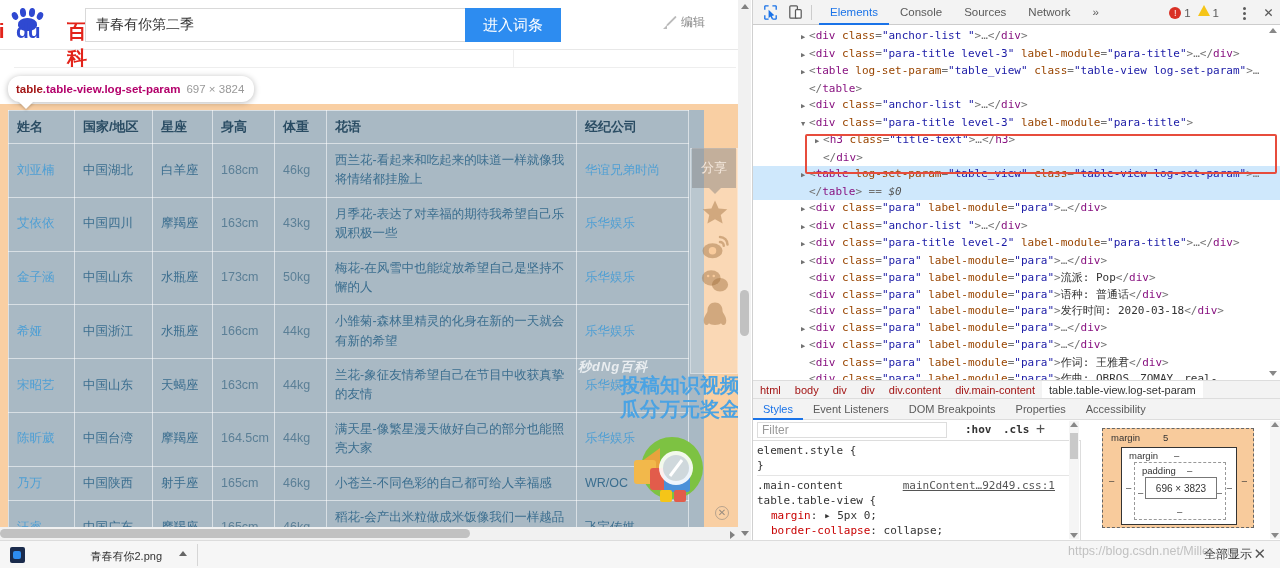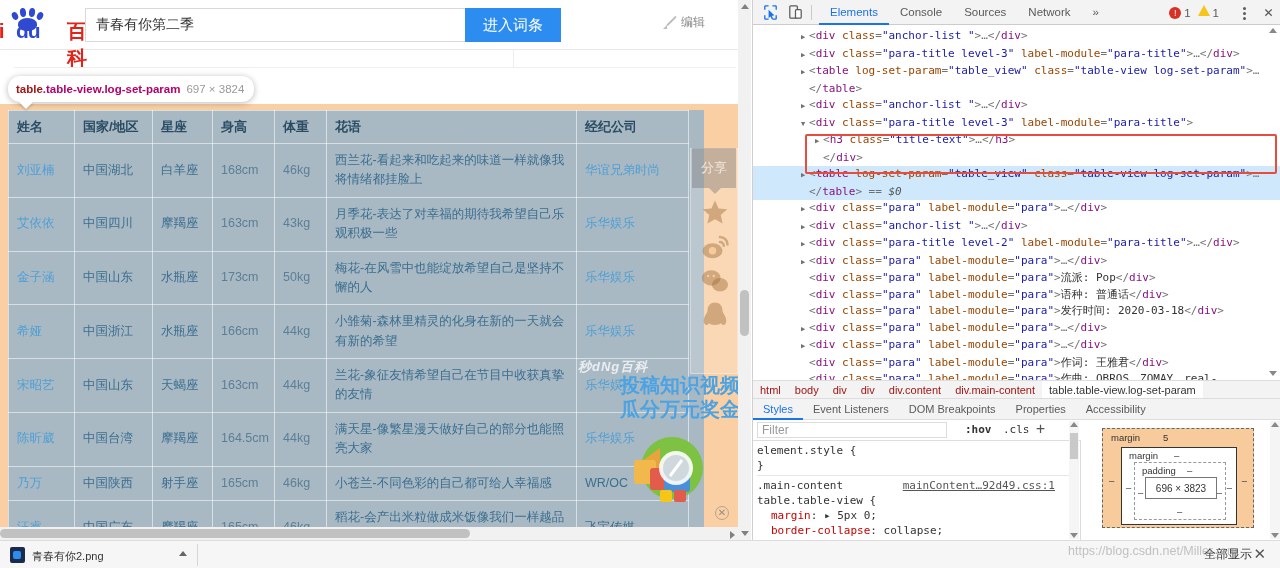--- a/index.html
+++ b/index.html
@@ -101,21 +101,21 @@
   .pg-hscroll { position:absolute; left:0; top:527px; width:738px; height:13px; background:#f1f1f1; z-index:31; }
   .pg-hscroll .thumb { position:absolute; left:0px; top:2px; width:470px; height:9px; background:#c1c1c1; border-radius:5px; }
   .pg-hscroll .arrowr { position:absolute; right:3px; top:4px; width:0;height:0;
       border-top:4px solid transparent;border-bottom:4px solid transparent;border-left:5px solid #808080;}
 
   
   .dlbar { position:absolute; left:0; top:540px; width:1280px; height:28px; background:#f6f6f6; border-top:1px solid #dcdcdc; z-index:60; }
   .dlitem { position:absolute; left:8px; top:3px; width:190px; height:22px; border-right:1px solid #d6d6d6; }
   .dlitem .fav { position:absolute; left:2px; top:3px; width:15px; height:16px; background:#1a2b4c; border-radius:2px; }
   .dlitem .fav::after{content:"";position:absolute;left:3px;top:4px;width:8px;height:8px;background:#2d8cf0;border-radius:2px;}
-  .dlitem .lbl { position:absolute; left:24px; top:5px; font-size:11px; color:#333; white-space:nowrap; overflow:hidden; width:130px;}
+  .dlitem .lbl { position:absolute; left:24px; top:5px; font-size:11px; color:#333; white-space:nowrap; overflow:hidden; width:130px;text-align:right;}
   .dlitem .chev { position:absolute; right:10px; top:7px; width:0;height:0;
       border-left:4px solid transparent;border-right:4px solid transparent;border-bottom:5px solid #666;}
   .dl-showall { position:absolute; right:28px; top:5px; font-size:12px; color:#333; }
   .dl-close { position:absolute; right:14px; top:4px; font-size:15px; color:#555; }
 
   
   .devtools { position:absolute; left:752px; top:0; width:528px; height:540px; background:#fff;
               border-left:1px solid #d0d0d0; font-family:"DejaVu Sans Mono","Liberation Mono",monospace; }
   .dt-toolbar { position:absolute; left:0; top:0; width:528px; height:25px; background:#f3f3f3; border-bottom:1px solid #ccc; }
   .dt-inspect { position:absolute; left:8px; top:3px; width:19px; height:19px; }
@@ -167,21 +167,21 @@
   .dt-subtabs { position:absolute; left:0; top:399px; width:528px; height:21px; background:#f3f3f3; border-bottom:1px solid #ddd;
                 font-family:"Liberation Sans","DejaVu Sans",sans-serif; }
   .stab { display:inline-block; height:21px; line-height:21px; padding:0 10px; font-size:11px; color:#5a5a5a; }
   .stab.active { color:#1a73e8; border-bottom:2px solid #1a73e8; }
 
   .dt-styles { position:absolute; left:0; top:420px; width:328px; height:120px; background:#fff; border-right:1px solid #ddd; }
   .st-filterrow { position:absolute; left:0; top:0; width:328px; height:21px; border-bottom:1px solid #ddd; background:#fff; }
   .st-filter { position:absolute; left:4px; top:2px; width:190px; height:16px; border:1px solid #ddd; font-size:12px;
                color:#999; padding:0 4px; line-height:15px; font-family:"Liberation Sans","DejaVu Sans",sans-serif; background:#fff;}
   .st-hov { position:absolute; left:212px; top:3px; font-size:11px; color:#333; font-weight:bold;}
-  .st-cls { position:absolute; left:250px; top:3px; font-size:11px; color:#333; font-weight:normal;}
+  .st-cls { position:absolute; left:250px; top:3px; font-size:11px; color:#333; font-weight:bold;}
   .st-plus { position:absolute; left:283px; top:0px; font-size:15px; color:#555; }
   .st-sb { position:absolute; right:1px; top:1px; width:10px; height:118px; background:#f5f5f5; }
   .st-sb .up{position:absolute;left:1px;top:1px;width:0;height:0;border-left:4px solid transparent;border-right:4px solid transparent;border-bottom:5px solid #888;}
   .st-sb .dn{position:absolute;left:1px;bottom:1px;width:0;height:0;border-left:4px solid transparent;border-right:4px solid transparent;border-top:5px solid #888;}
   .st-sb .th{position:absolute;left:1px;top:12px;width:8px;height:26px;background:#c9c9c9;}
   .st-body { position:absolute; left:0; top:21px; width:316px; height:99px; font-size:11px; line-height:15px; padding:2px 0 0 4px; }
   .st-body .rule { border-bottom:1px solid #e5e5e5; padding-bottom:2px; margin-bottom:2px; }
   .st-sel { color:#333; }
   .st-src { color:#555; text-decoration:underline; float:right; margin-right:14px; }
   .st-prop { color:#c80000; }

